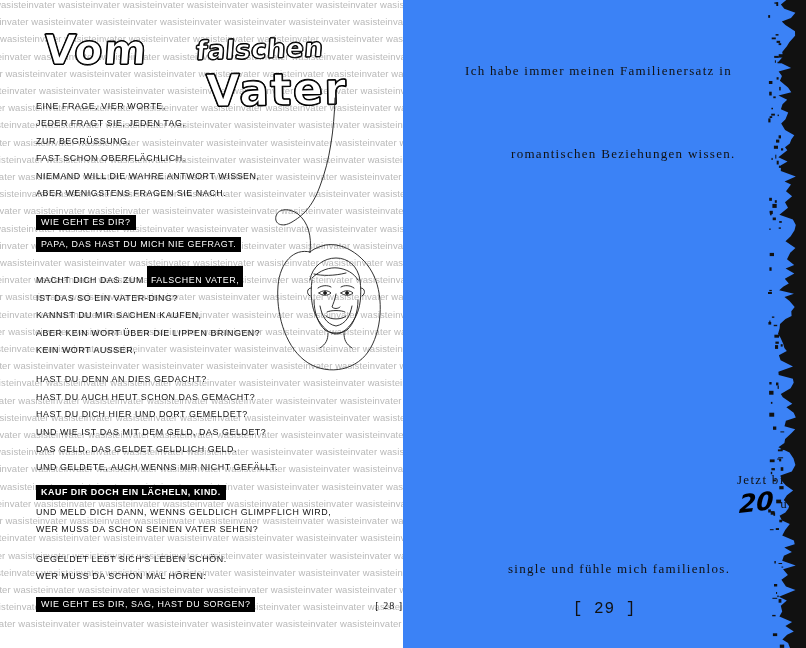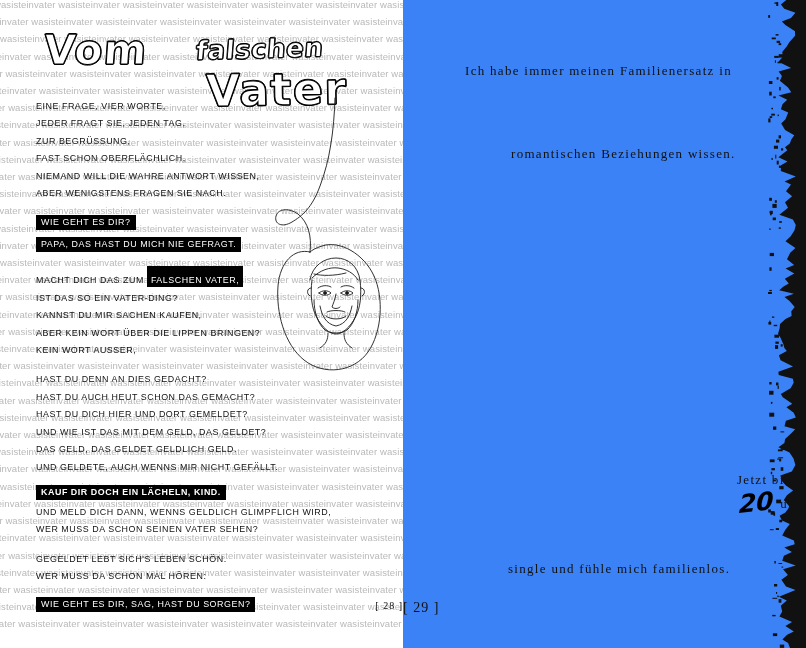--- a/index.html
+++ b/index.html
@@ -185,23 +185,23 @@
     transform: rotate(-6deg) skewX(-8deg);
     padding: 0 2px;
   }
   #r4-wrap { position: absolute; left: 334px; top: 470px; }
 
   #page-num-right {
     position: absolute;
     left: 0;
     top: 600px;
     width: 403px;
-    text-align: left;
-    font-family: Liberation Serif, serif;
-    font-size: 14px;
+    text-align: center;
+    font-family: Liberation Mono, monospace;
+    font-size: 16px;
     letter-spacing: 1px;
     color: #111;
   }
 
   
   #torn-edge {
     position: absolute;
     right: 0;
     top: 0;
     width: 40px;

